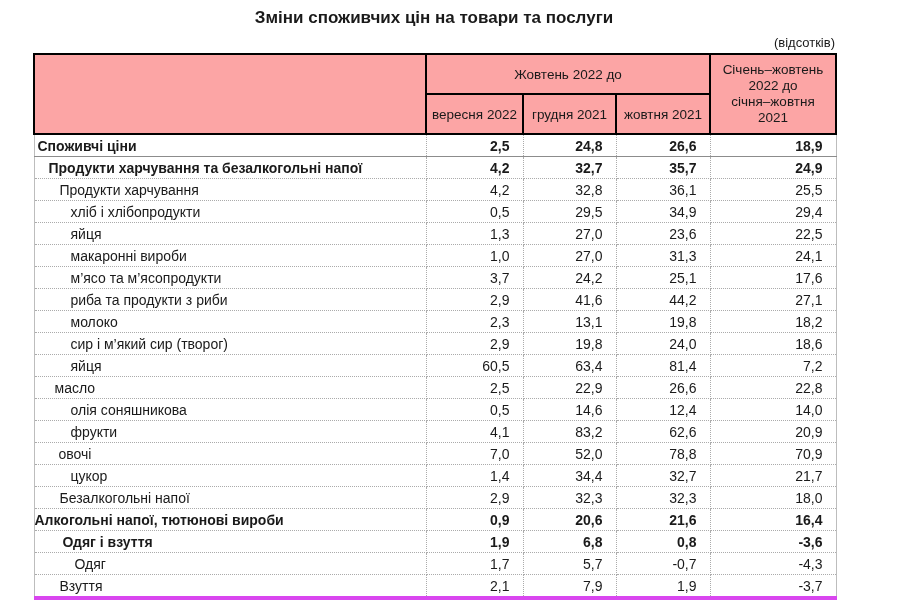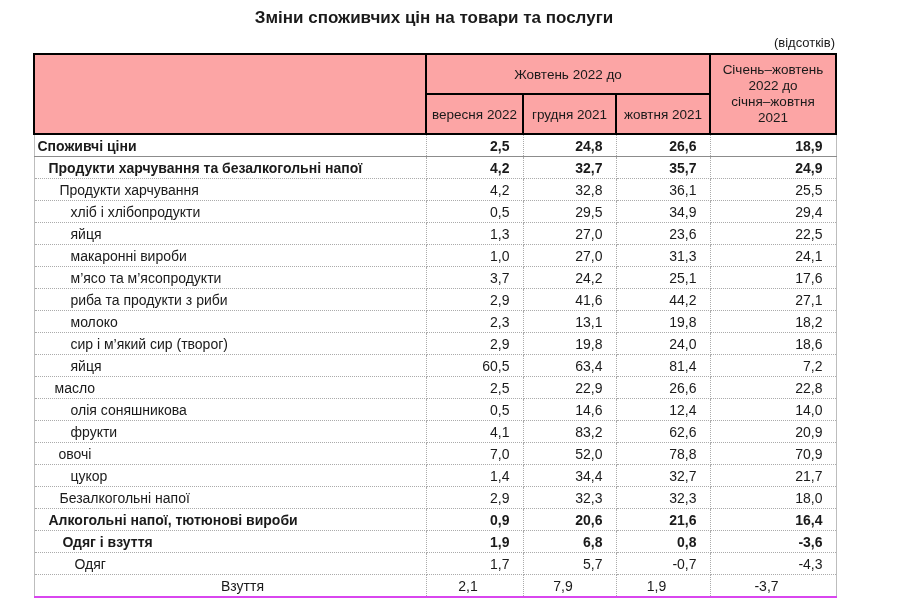--- a/index.html
+++ b/index.html
@@ -73,22 +73,21 @@
     padding-right: 13px;
     font-size: 14px;
   }
   tbody tr:first-child th, tbody tr:first-child td {
     border-top: 2px solid #000000;
   }
   tbody tr.solid-bottom th, tbody tr.solid-bottom td {
     border-bottom: 1px solid #8c8c8c;
   }
   tbody tr:last-child th, tbody tr:last-child td {
-    border-bottom: 2px solid #d946ef;
-    text-align: center;
+    border-bottom: 6px solid #d946ef;
   }
   tbody tr th:first-child { border-left: 1px solid #bdbdbd; }
   tbody tr td:last-child  { border-right: 1px solid #bdbdbd; }
   tbody tr.bold th, tbody tr.bold td { font-weight: bold; }
 </style>
 </head>
 <body>
 
 <div class="page">
   <div class="title">Зміни споживчих цін на товари та послуги</div>
@@ -231,21 +230,21 @@
     <td>21,7</td>
   </tr>
         <tr>
     <th style="padding-left: 25px;">Безалкогольні напої</th>
     <td>2,9</td>
     <td>32,3</td>
     <td>32,3</td>
     <td>18,0</td>
   </tr>
         <tr class="bold">
-    <th style="padding-left: 14px;">Алкогольні напої, тютюнові вироби</th>
+    <th style="">Алкогольні напої, тютюнові вироби</th>
     <td>0,9</td>
     <td>20,6</td>
     <td>21,6</td>
     <td>16,4</td>
   </tr>
         <tr class="bold">
     <th style="padding-left: 28px;">Одяг і взуття</th>
     <td>1,9</td>
     <td>6,8</td>
     <td>0,8</td>

